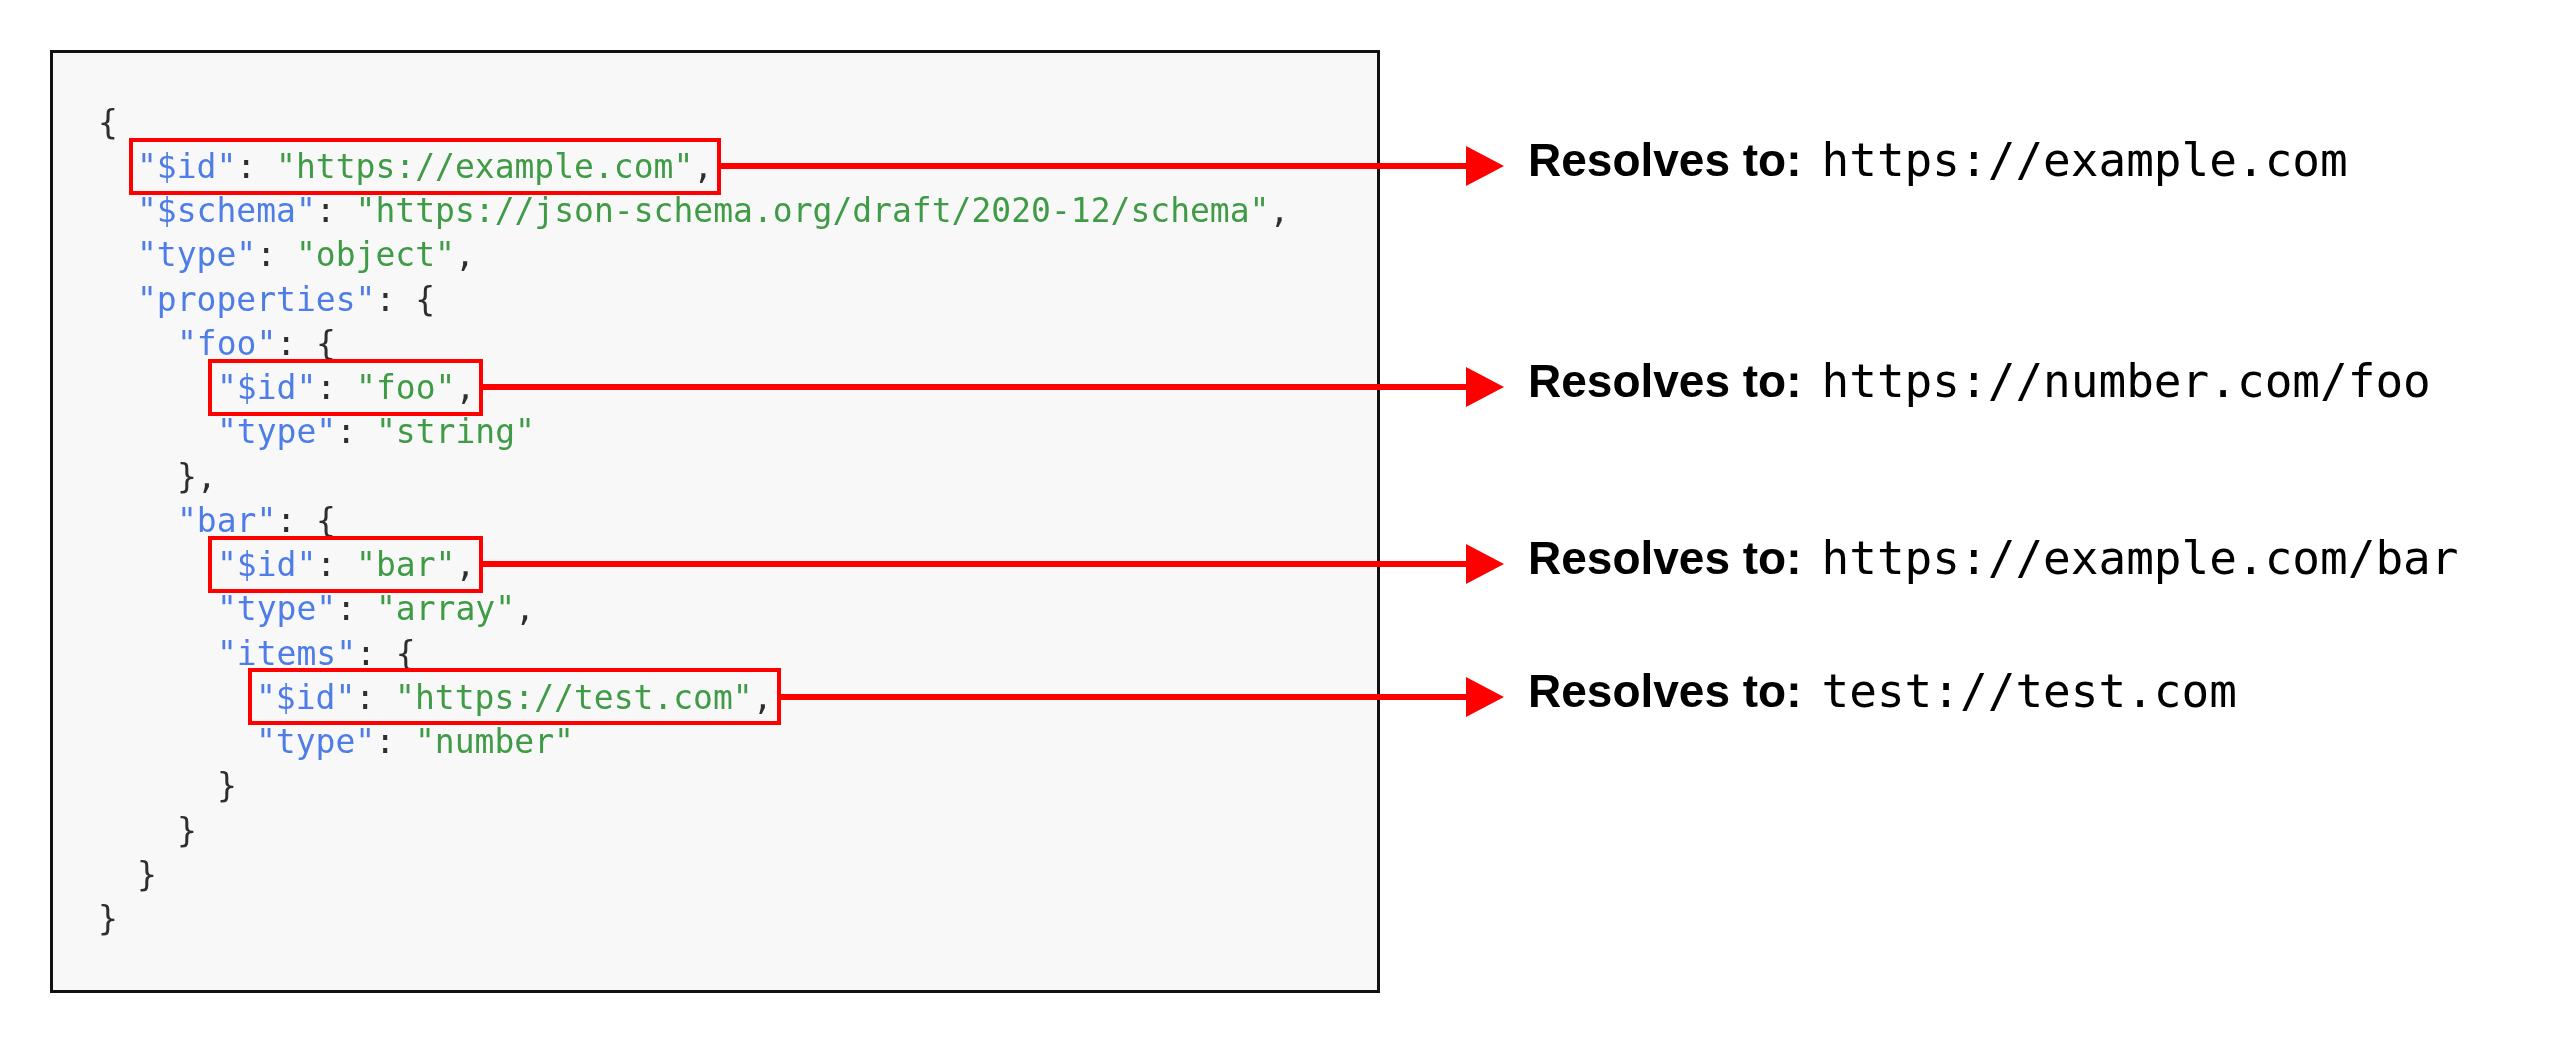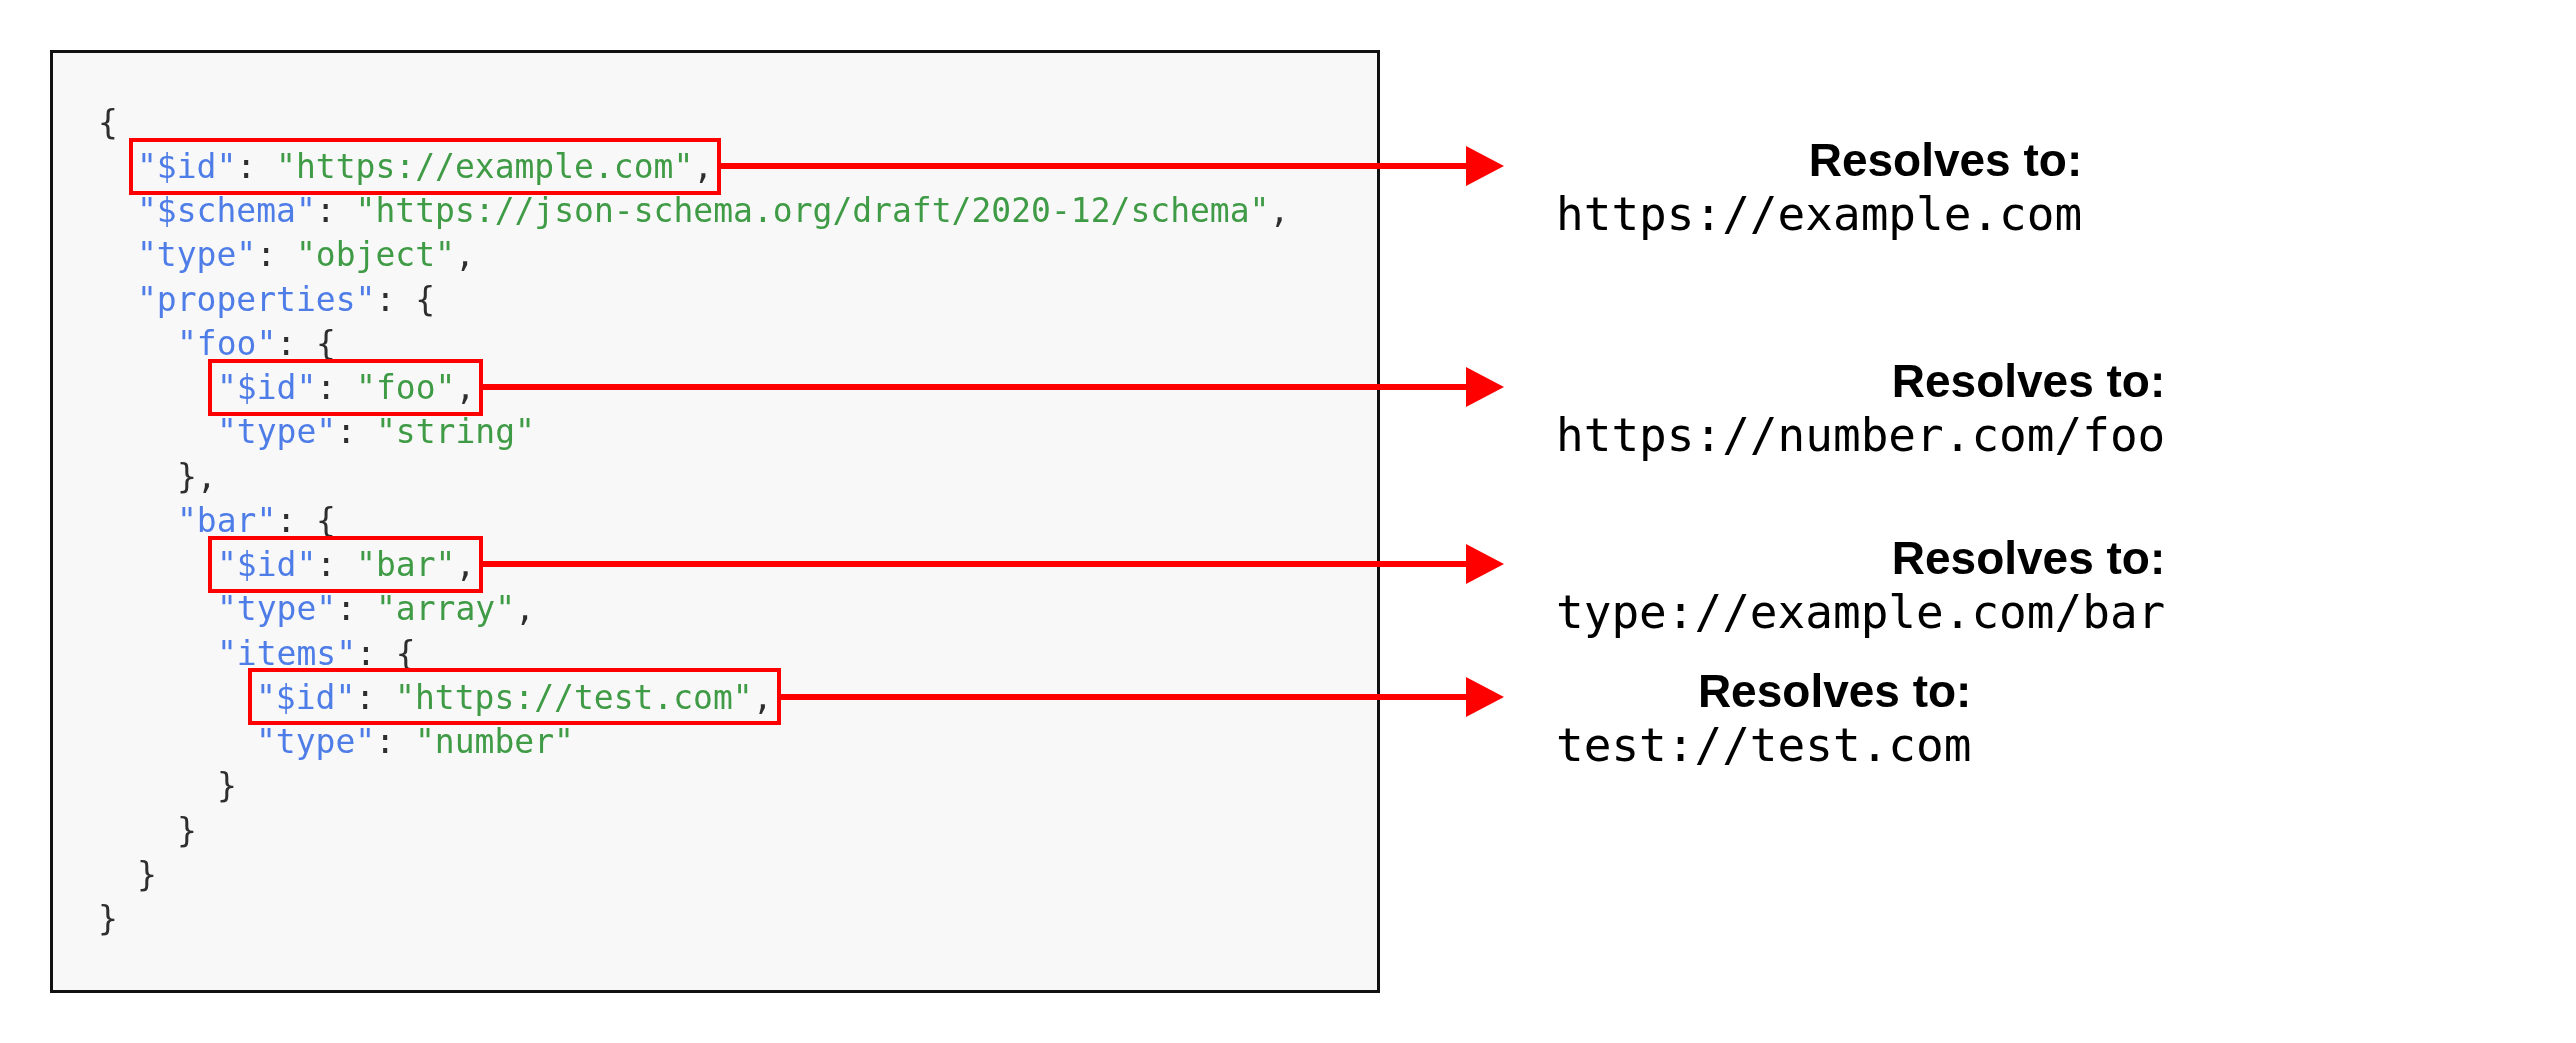--- a/index.html
+++ b/index.html
@@ -47,34 +47,33 @@
     border-left: 38px solid var(--hl, #ff0000);
     border-top: 20px solid transparent;
     border-bottom: 20px solid transparent;
     z-index: 5;
   }
   .ann-row {
     position: absolute;
     left: 1528px;
     height: 67px;
     display: flex;
-    align-items: flex-end;
+    align-items: flex-start;
     white-space: pre;
-    flex-direction: column;
   }
   .ann-label {
     font-family: "Liberation Sans", sans-serif;
     font-weight: bold;
     font-size: 46px;
     color: var(--ann, #000000);
   }
   .ann-url {
     font-family: "DejaVu Sans Mono", monospace;
     font-size: 46px;
-    margin-left: 28px;
+    margin-left: 20px;
     color: var(--ann, #000000);
   }
 </style>
 </head>
 <body style="background: rgb(255, 255, 255);">
 
 <div id="canvas">
   <div id="code-box"></div>
   <div id="overlays">
       <div class="hl-box" style="left: 129px; top: 138px; width: 592px; height: 57px;"></div>
@@ -82,21 +81,21 @@
       <div class="hl-box" style="left: 208px; top: 536px; width: 275px; height: 57px;"></div>
       <div class="hl-box" style="left: 248px; top: 668px; width: 533px; height: 57px;"></div>
       <div class="arrow-line" style="left: 717px; top: 163px; width: 753px;"></div>
       <div class="arrow-head" style="left: 1466px; top: 146px;"></div>
       <div class="ann-row" style="top: 133px;"><span class="ann-label">Resolves to:</span><span class="ann-url">https://example.com</span></div>
       <div class="arrow-line" style="left: 479px; top: 384px; width: 991px;"></div>
       <div class="arrow-head" style="left: 1466px; top: 367px;"></div>
       <div class="ann-row" style="top: 354px;"><span class="ann-label">Resolves to:</span><span class="ann-url">https://number.com/foo</span></div>
       <div class="arrow-line" style="left: 479px; top: 561px; width: 991px;"></div>
       <div class="arrow-head" style="left: 1466px; top: 544px;"></div>
-      <div class="ann-row" style="top: 531px;"><span class="ann-label">Resolves to:</span><span class="ann-url">type://example.com/bar</span></div>
+      <div class="ann-row" style="top: 531px;"><span class="ann-label">Resolves to:</span><span class="ann-url">https://example.com/bar</span></div>
       <div class="arrow-line" style="left: 777px; top: 694px; width: 693px;"></div>
       <div class="arrow-head" style="left: 1466px; top: 677px;"></div>
       <div class="ann-row" style="top: 664px;"><span class="ann-label">Resolves to:</span><span class="ann-url">test://test.com</span></div>
     </div>
 <div class="code-line" style="left: 98px; top: 100px;"><span class="tok-punc">{</span></div>
     <div class="code-line" style="left: 137px; top: 144px;"><span class="tok-key">"$id"</span><span class="tok-punc">: </span><span class="tok-str">"https://example.com"</span><span class="tok-punc">,</span></div>
     <div class="code-line" style="left: 137px; top: 188px;"><span class="tok-key">"$schema"</span><span class="tok-punc">: </span><span class="tok-str">"https://json-schema.org/draft/2020-12/schema"</span><span class="tok-punc">,</span></div>
     <div class="code-line" style="left: 137px; top: 232px;"><span class="tok-key">"type"</span><span class="tok-punc">: </span><span class="tok-str">"object"</span><span class="tok-punc">,</span></div>
     <div class="code-line" style="left: 137px; top: 277px;"><span class="tok-key">"properties"</span><span class="tok-punc">: {</span></div>
     <div class="code-line" style="left: 177px; top: 321px;"><span class="tok-key">"foo"</span><span class="tok-punc">: {</span></div>

